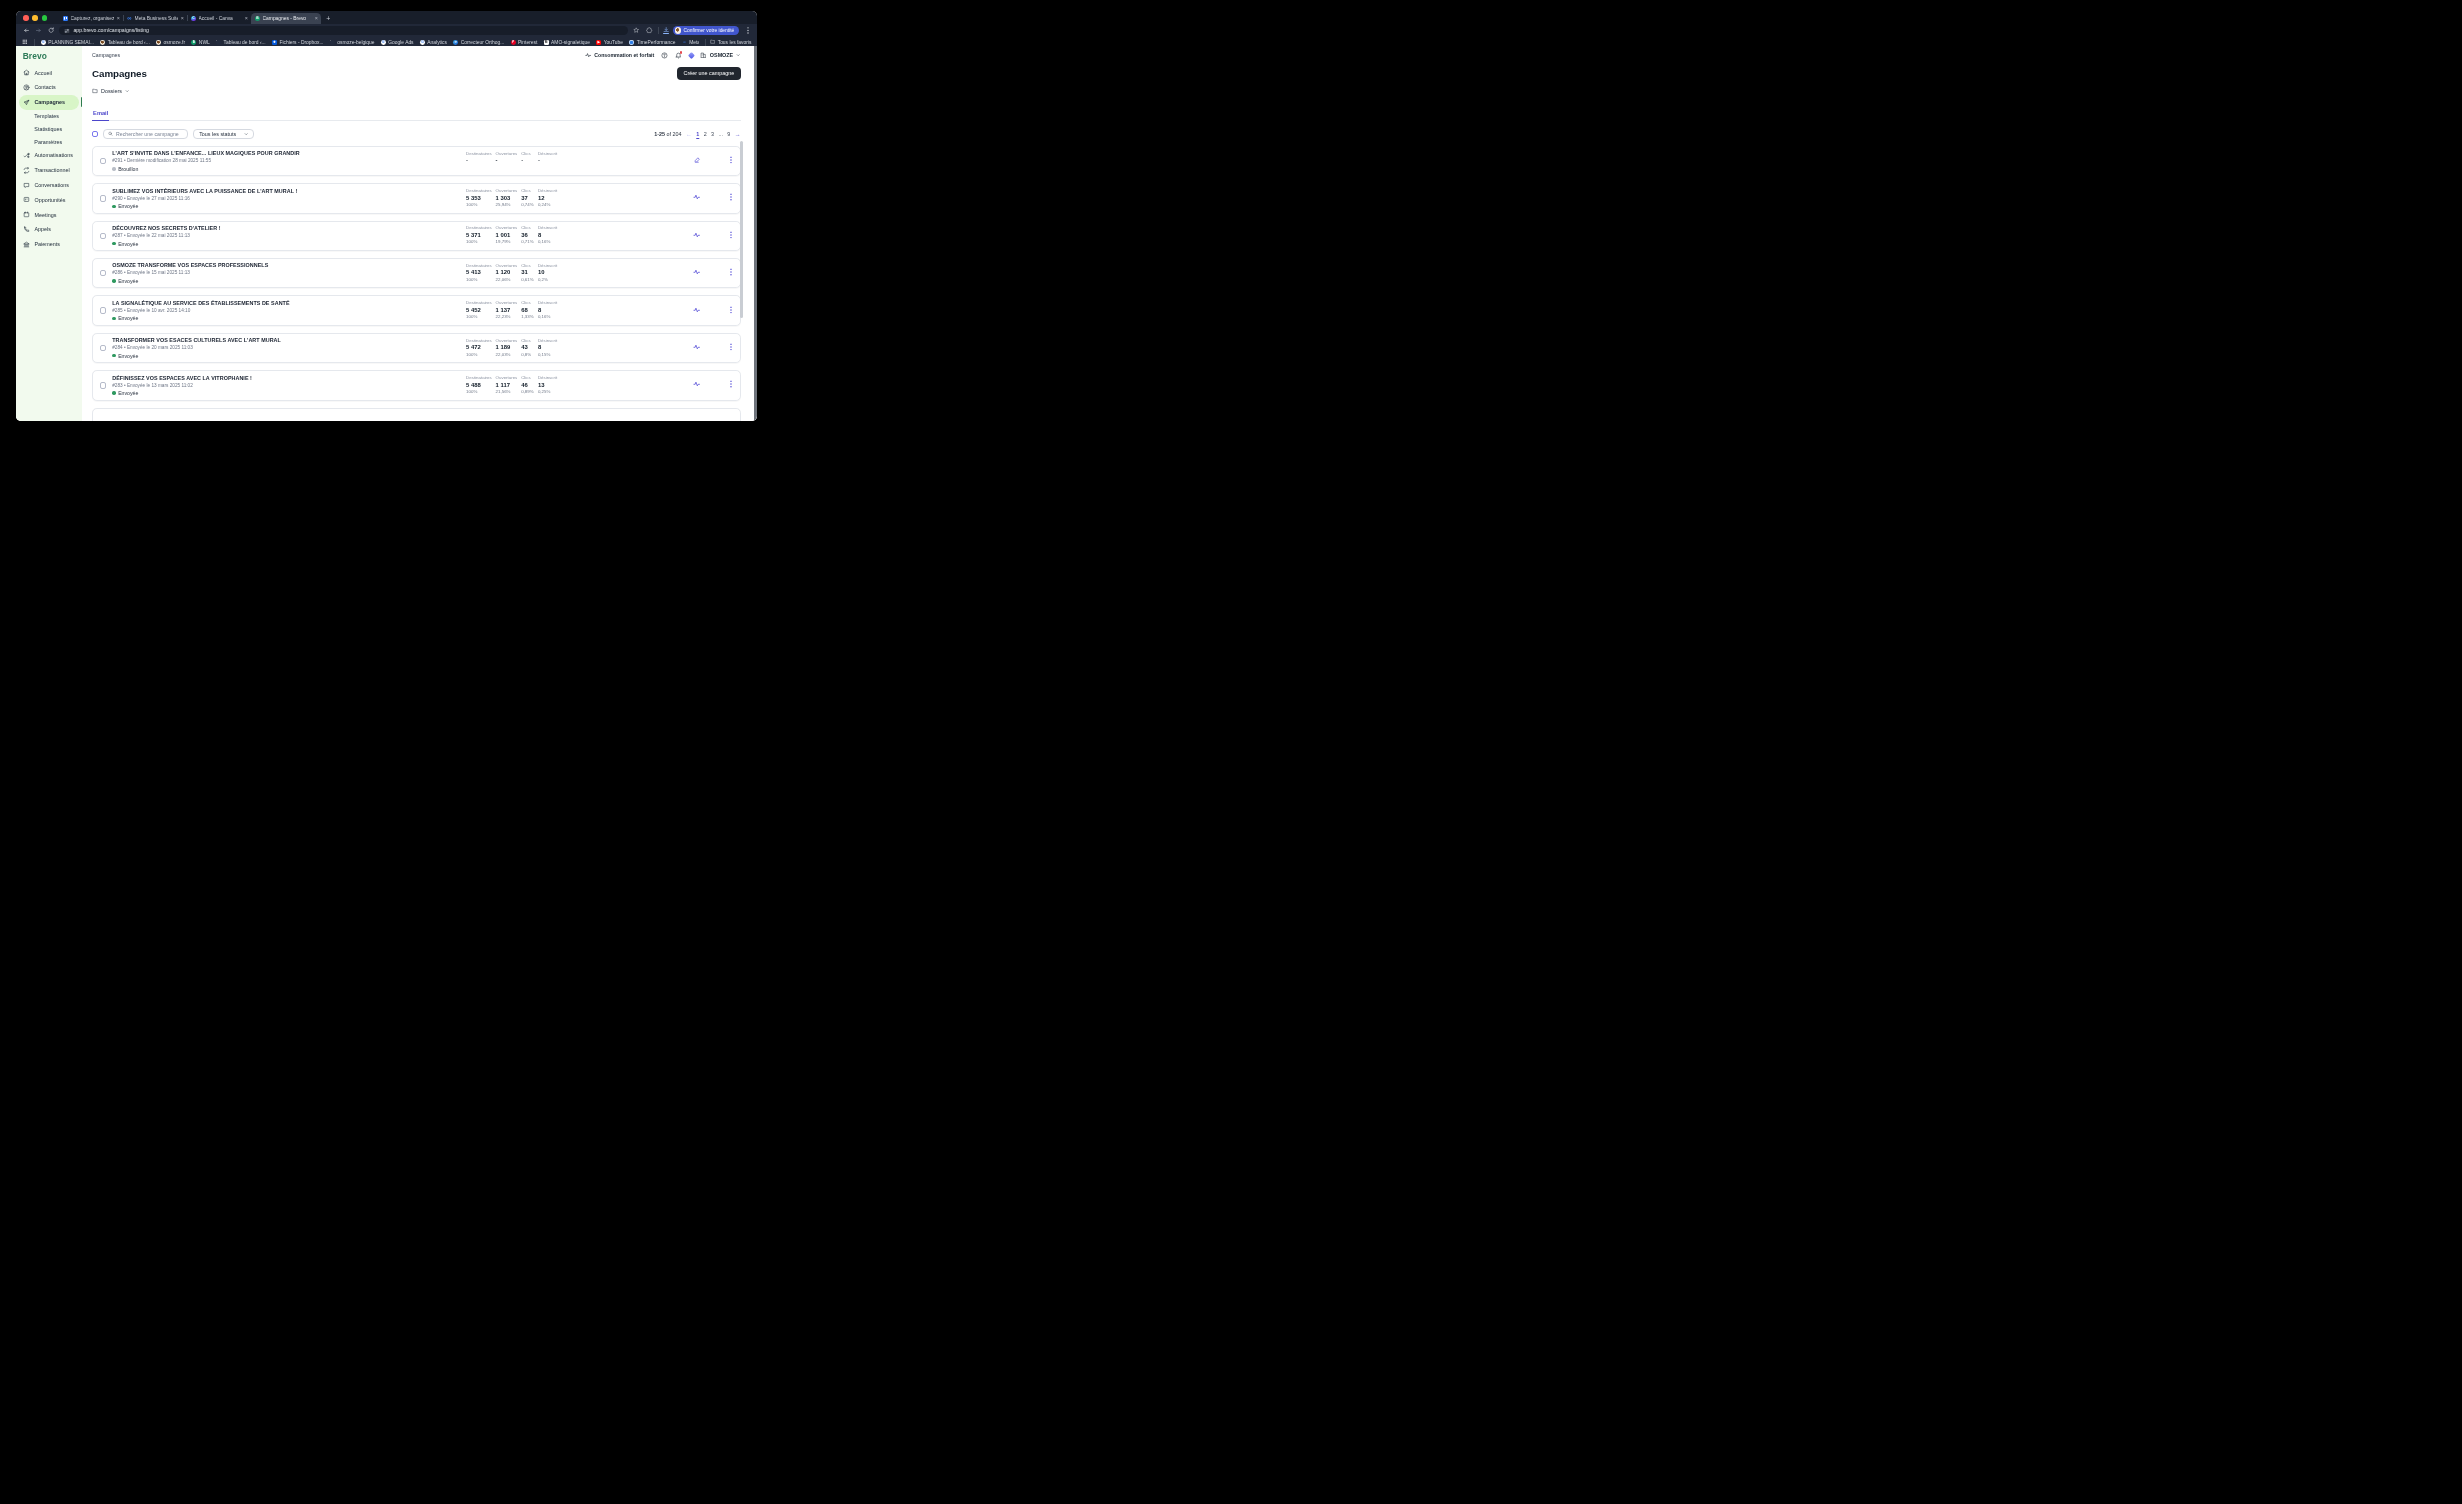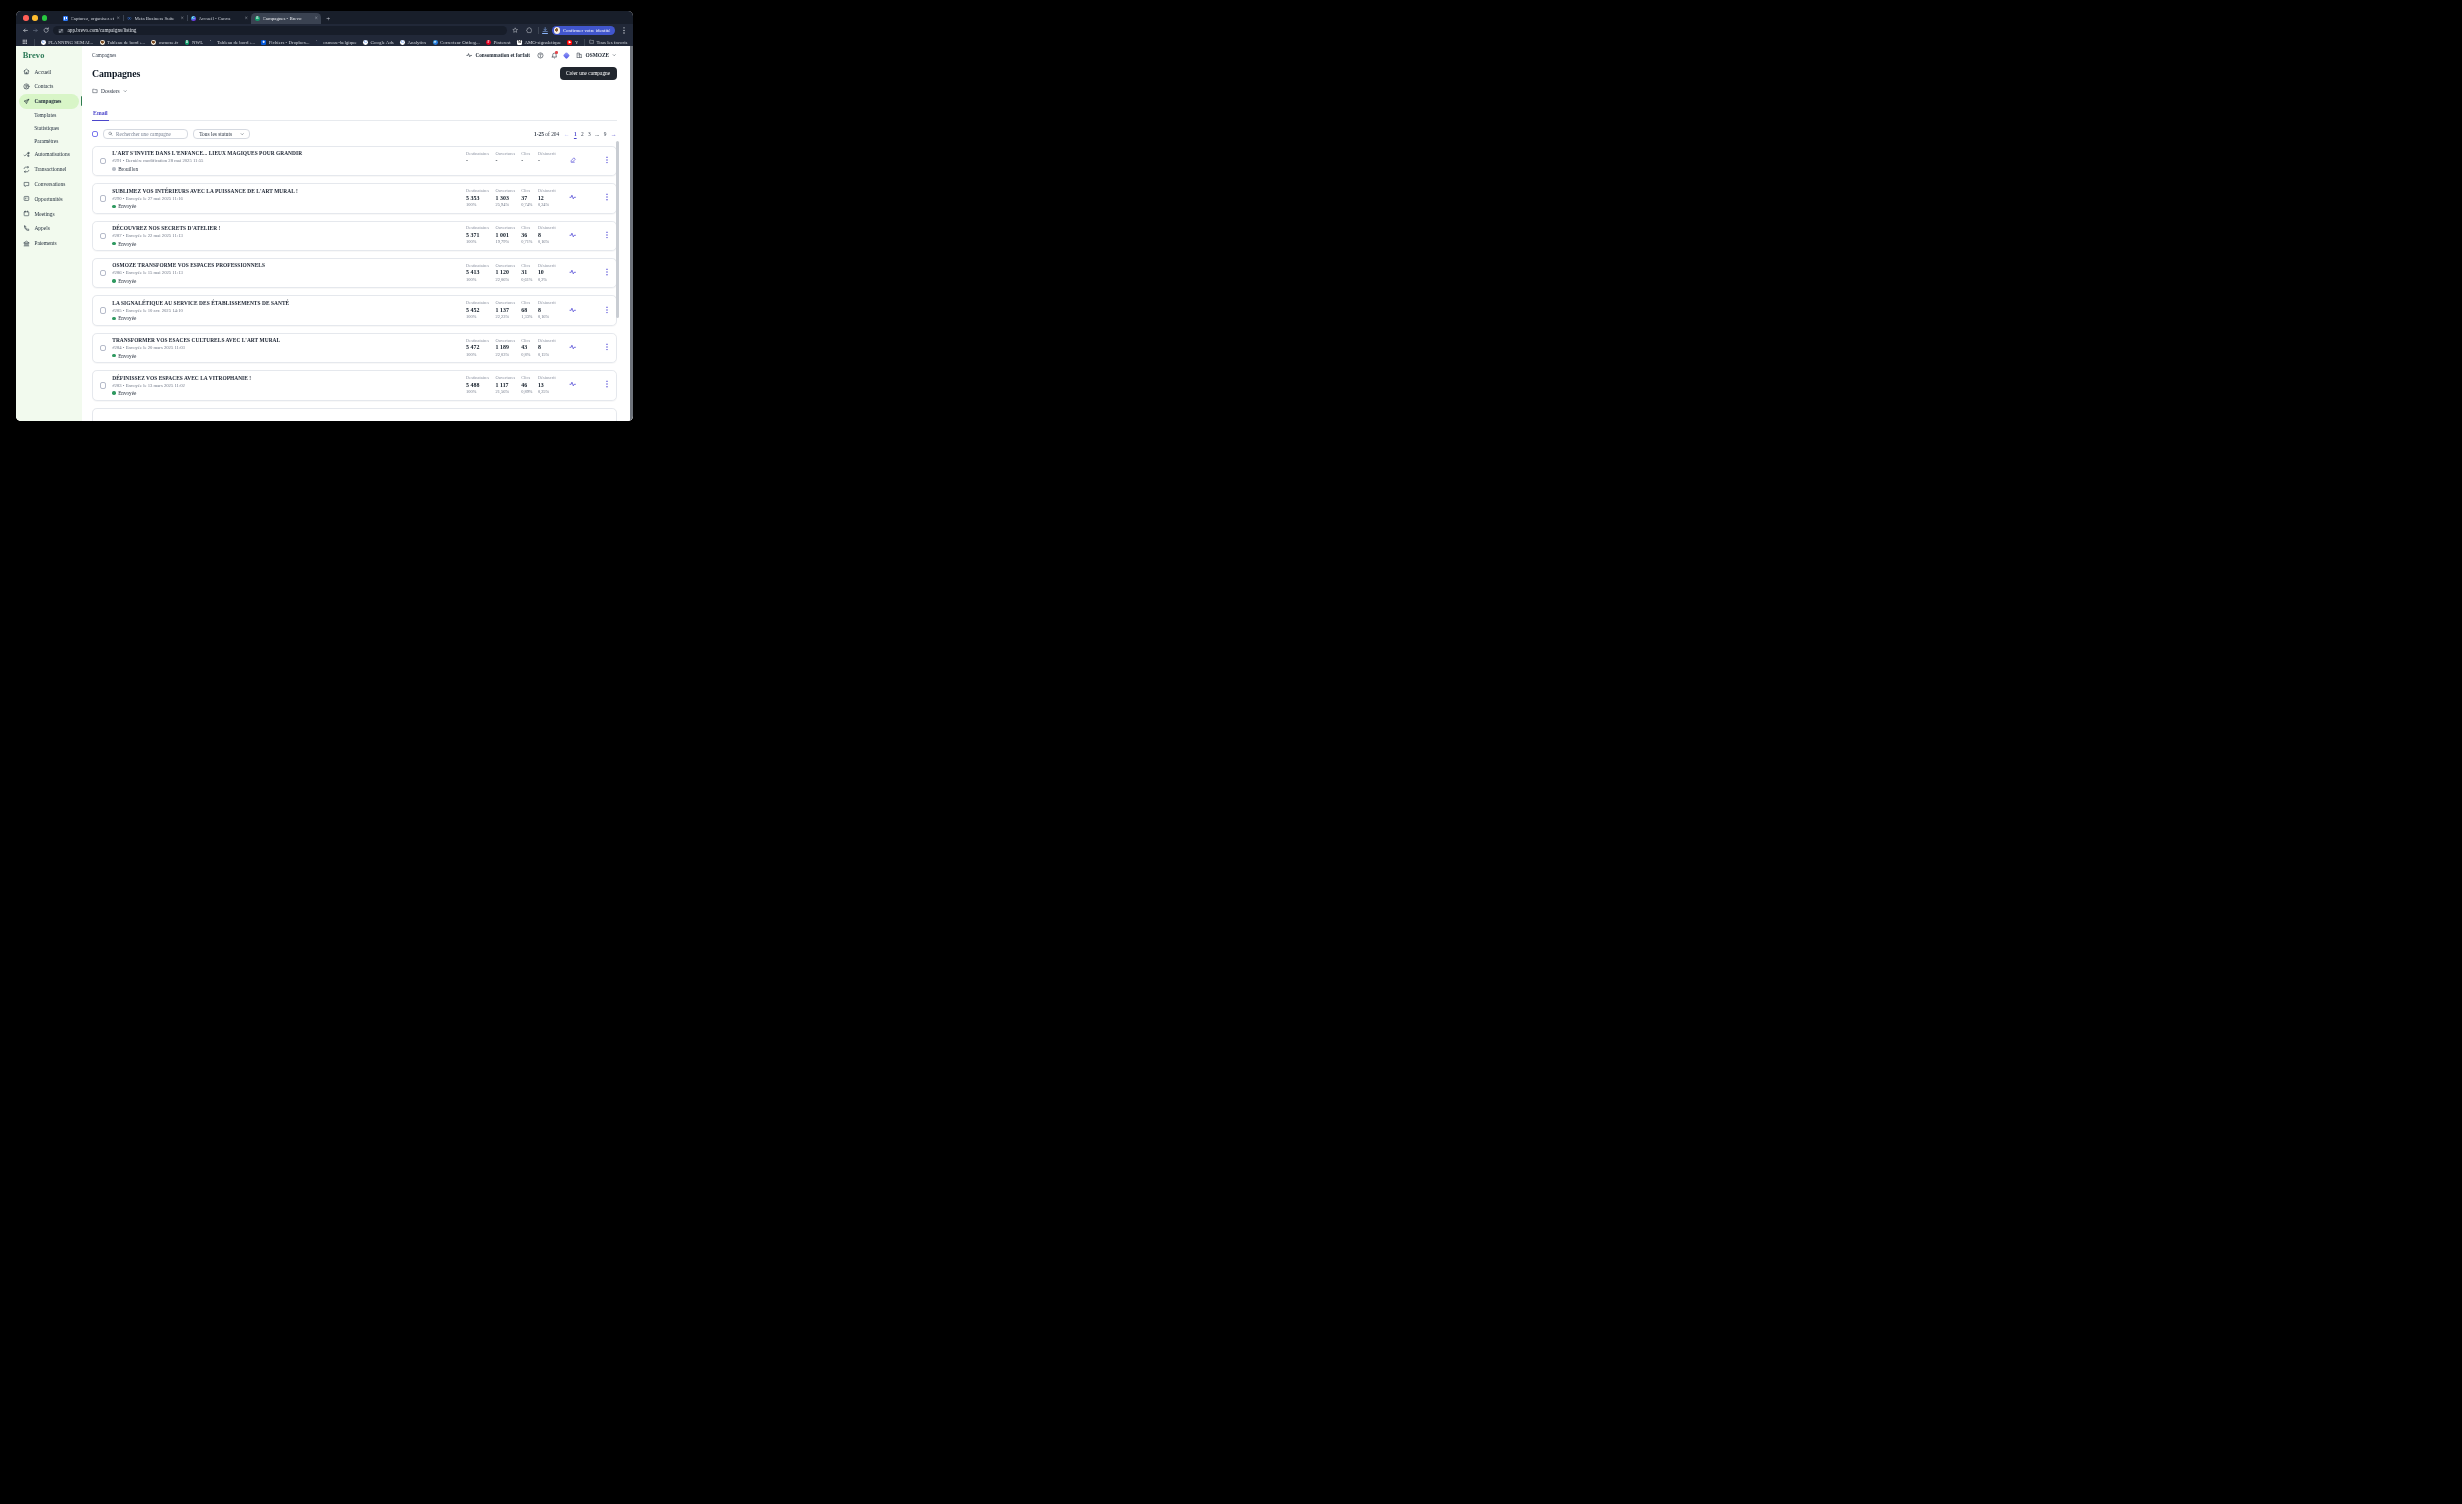--- a/index.html
+++ b/index.html
@@ -1,17 +1,17 @@
 <!DOCTYPE html>
 <html style="font-size:7.9px"><head>
 <meta charset="utf-8">
 <style>
   * { box-sizing: border-box; margin: 0; padding: 0; }
   html,body { width:772px; height:441px; background:#000; font-family:"Liberation Sans", sans-serif; overflow:hidden; }
-  .window { position:absolute; left:16.3px; top:11.3px; width:617px; height:410px; border-radius:4.9px; overflow:hidden; background:#fff;font-family:Liberation Serif, serif; }
+  .window { position:absolute; left:16.3px; top:11.3px; width:741px; height:410px; border-radius:4.9px; overflow:hidden; background:#fff; }
 
   
   .tabbar { height:12.3px; background:#181e2a; display:flex; align-items:flex-end; padding-left:43px; position:relative; }
   .lights { position:absolute; left:6.9px; top:3.9px; display:flex; gap:3.9px; }
   .light { width:5.4px; height:5.4px; border-radius:50%; }
   .tab { width:64px; height:10.3px; display:flex; align-items:center; gap:2.5px; padding:0 3.4px; color:#cfd4dc; font-size:4.9px; border-radius:4.4px 4.4px 0 0; position:relative; white-space:nowrap; cursor:default; }
   .tab:not(.active)+.tab:not(.active)::before { content:""; position:absolute; left:-0.5px; top:2px; height:5.9px; width:0.5px; background:#3c4452; }
   .tab.active { background:#3a4251; color:#eceef2; width:70px; }
   .tab-title { overflow:hidden; flex:1; }
   .tab-close { margin-left:auto; font-size:5.4px; color:#aab0bb; }

